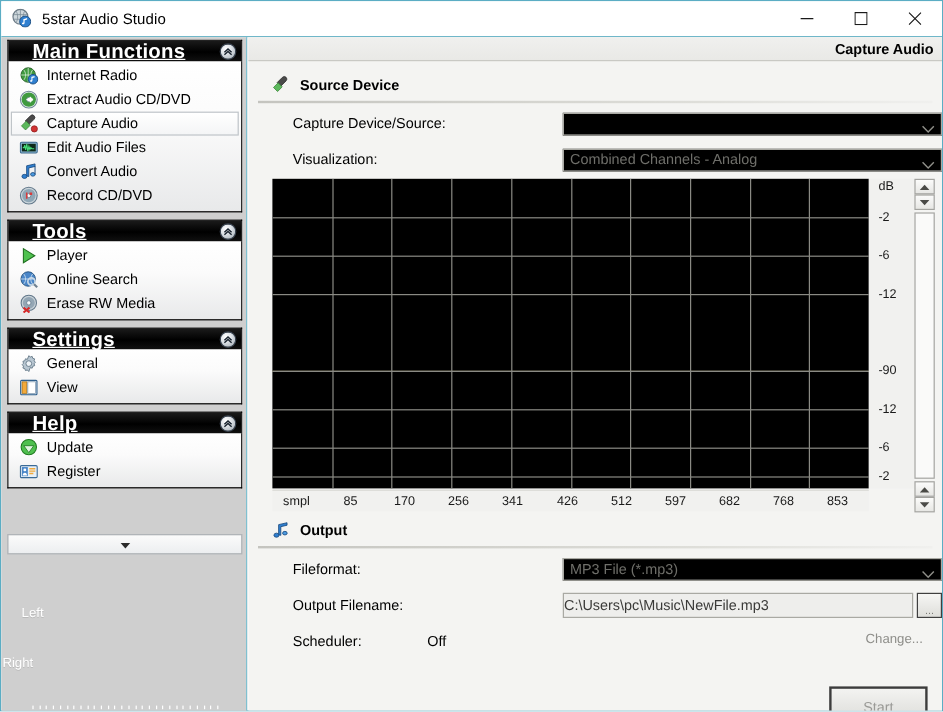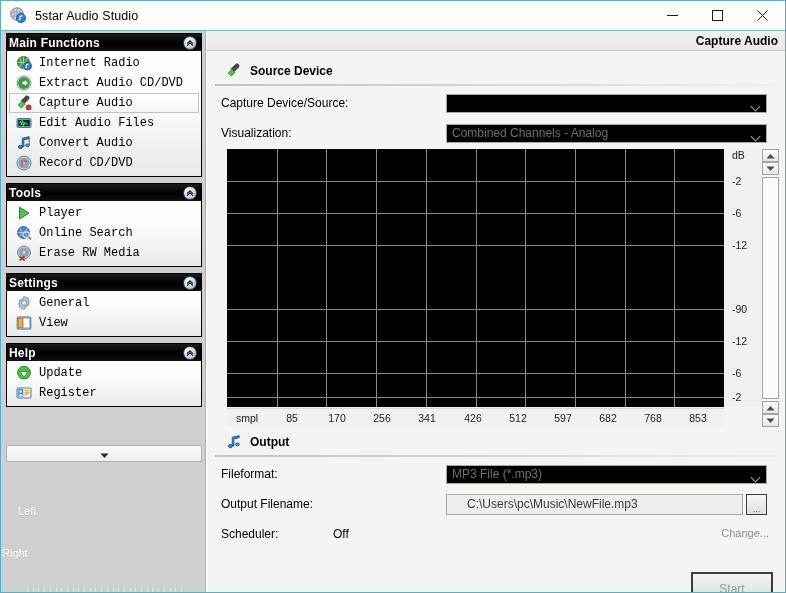--- a/index.html
+++ b/index.html
@@ -62,22 +62,22 @@
   .group { margin-bottom: 6px; }
   .group-head {
     position: relative;
     height: 18px;
     background: linear-gradient(to bottom,#1a1a1a 0%,#000 55%,#101010 100%);
     border: 1px solid #000;
     border-bottom: none;
     display: flex; align-items: center;
   }
   .group-title {
-    color: #fff; font-size: 12px; font-weight: bold;
-    margin-left: 2px; letter-spacing: 0.2px;
+    color: #fff; font-size: 17px; font-weight: bold;
+    margin-left: 20px; letter-spacing: 0.2px; text-decoration: underline;
   }
   .collapse-btn {
     position: absolute; right: 4px; top: 2px;
     width: 14px; height: 14px; border-radius: 50%;
     background: radial-gradient(circle at 35% 30%,#ffffff 0%,#d8dde2 45%,#9aa4ad 100%);
     border: 1px solid #3a4450;
     display: flex; align-items: center; justify-content: center;
   }
   .collapse-btn svg { display:block; }
   .group-body {
@@ -86,21 +86,20 @@
     background: linear-gradient(to bottom,#ffffff 0%,#fbfbfb 40%,#e8e9ea 100%);
     padding: 2px 0 3px 0;
   }
   .nav-item {
     height: 20px;
     display: flex; align-items: center;
     padding-left: 6px;
     font-size: 12px; color: #000;
     border: 1px solid transparent;
     margin: 0 2px;
-    font-family: Liberation Mono, monospace;
   }
   .nav-item.selected {
     border: 1px solid #bfc4c8;
     background: linear-gradient(to bottom,#ffffff,#f4f5f6);
   }
   .nav-icon {
     width: 16px; height: 16px; margin-right: 7px;
     position: relative; flex: none;
   }
   .nav-label { white-space: nowrap; }
@@ -167,21 +166,21 @@
   .section-rule {
     height: 2px;
     margin: 2px 8px 0 8px;
     background: linear-gradient(to right,#c4c4bf 0%,#dedeD9 65%,#f0f0ee 100%);
   }
 
   .field-row {
     display: flex; align-items: center;
     height: 26px;
     margin: 4px 0 0 0;
-    padding-left: 14px;
+    padding-left: 37px;
   }
   .field-label {
     font-size: 12px; color: #000;
     width: 225px; flex: none;
   }
   .combo {
     position: relative;
     height: 19px; width: 321px;
     border: 1px solid #a9a9a3;
     background: #000000;
@@ -197,21 +196,21 @@
   }
   .textbox {
     position: relative;
     height: 21px; width: 297px;
     border: 1px solid #a9a9a3;
     background: #eeeeec;
     display: flex; align-items: center;
   }
   .textbox .tb-text {
     font-size: 12px; color: #3a3a38;
-    margin-left: 20px;
+    margin-left: 0;
     white-space: nowrap; overflow: hidden;
   }
   #browse-btn {
     width: 21px; height: 21px;
     margin-left: 3px;
     border: 1px solid #3f3f3f;
     background: linear-gradient(to bottom,#f6f6f4,#dededa);
     display: flex; align-items: flex-end; justify-content: center;
     font-size: 9px; color: #7a7a76;
     line-height: 10px;

